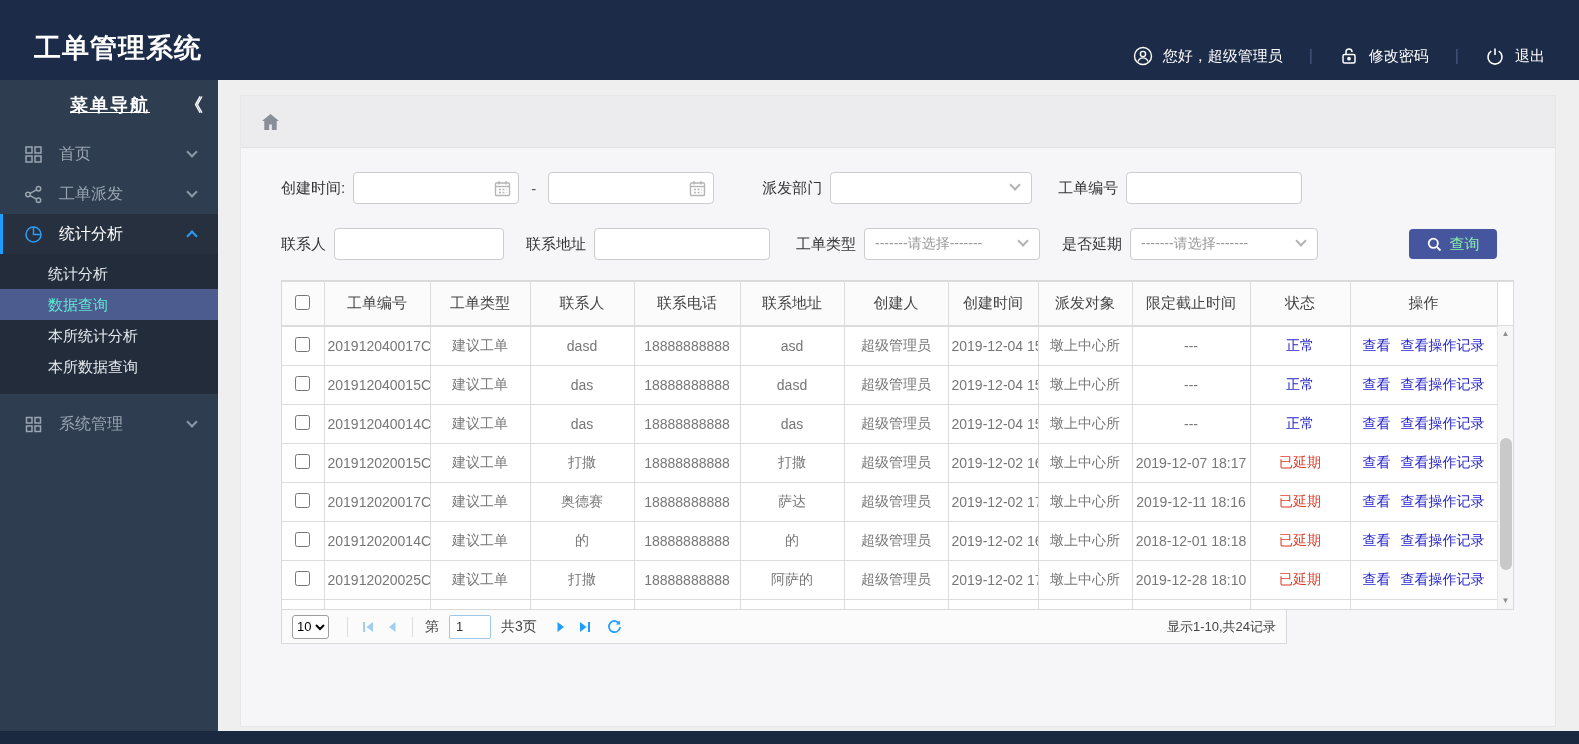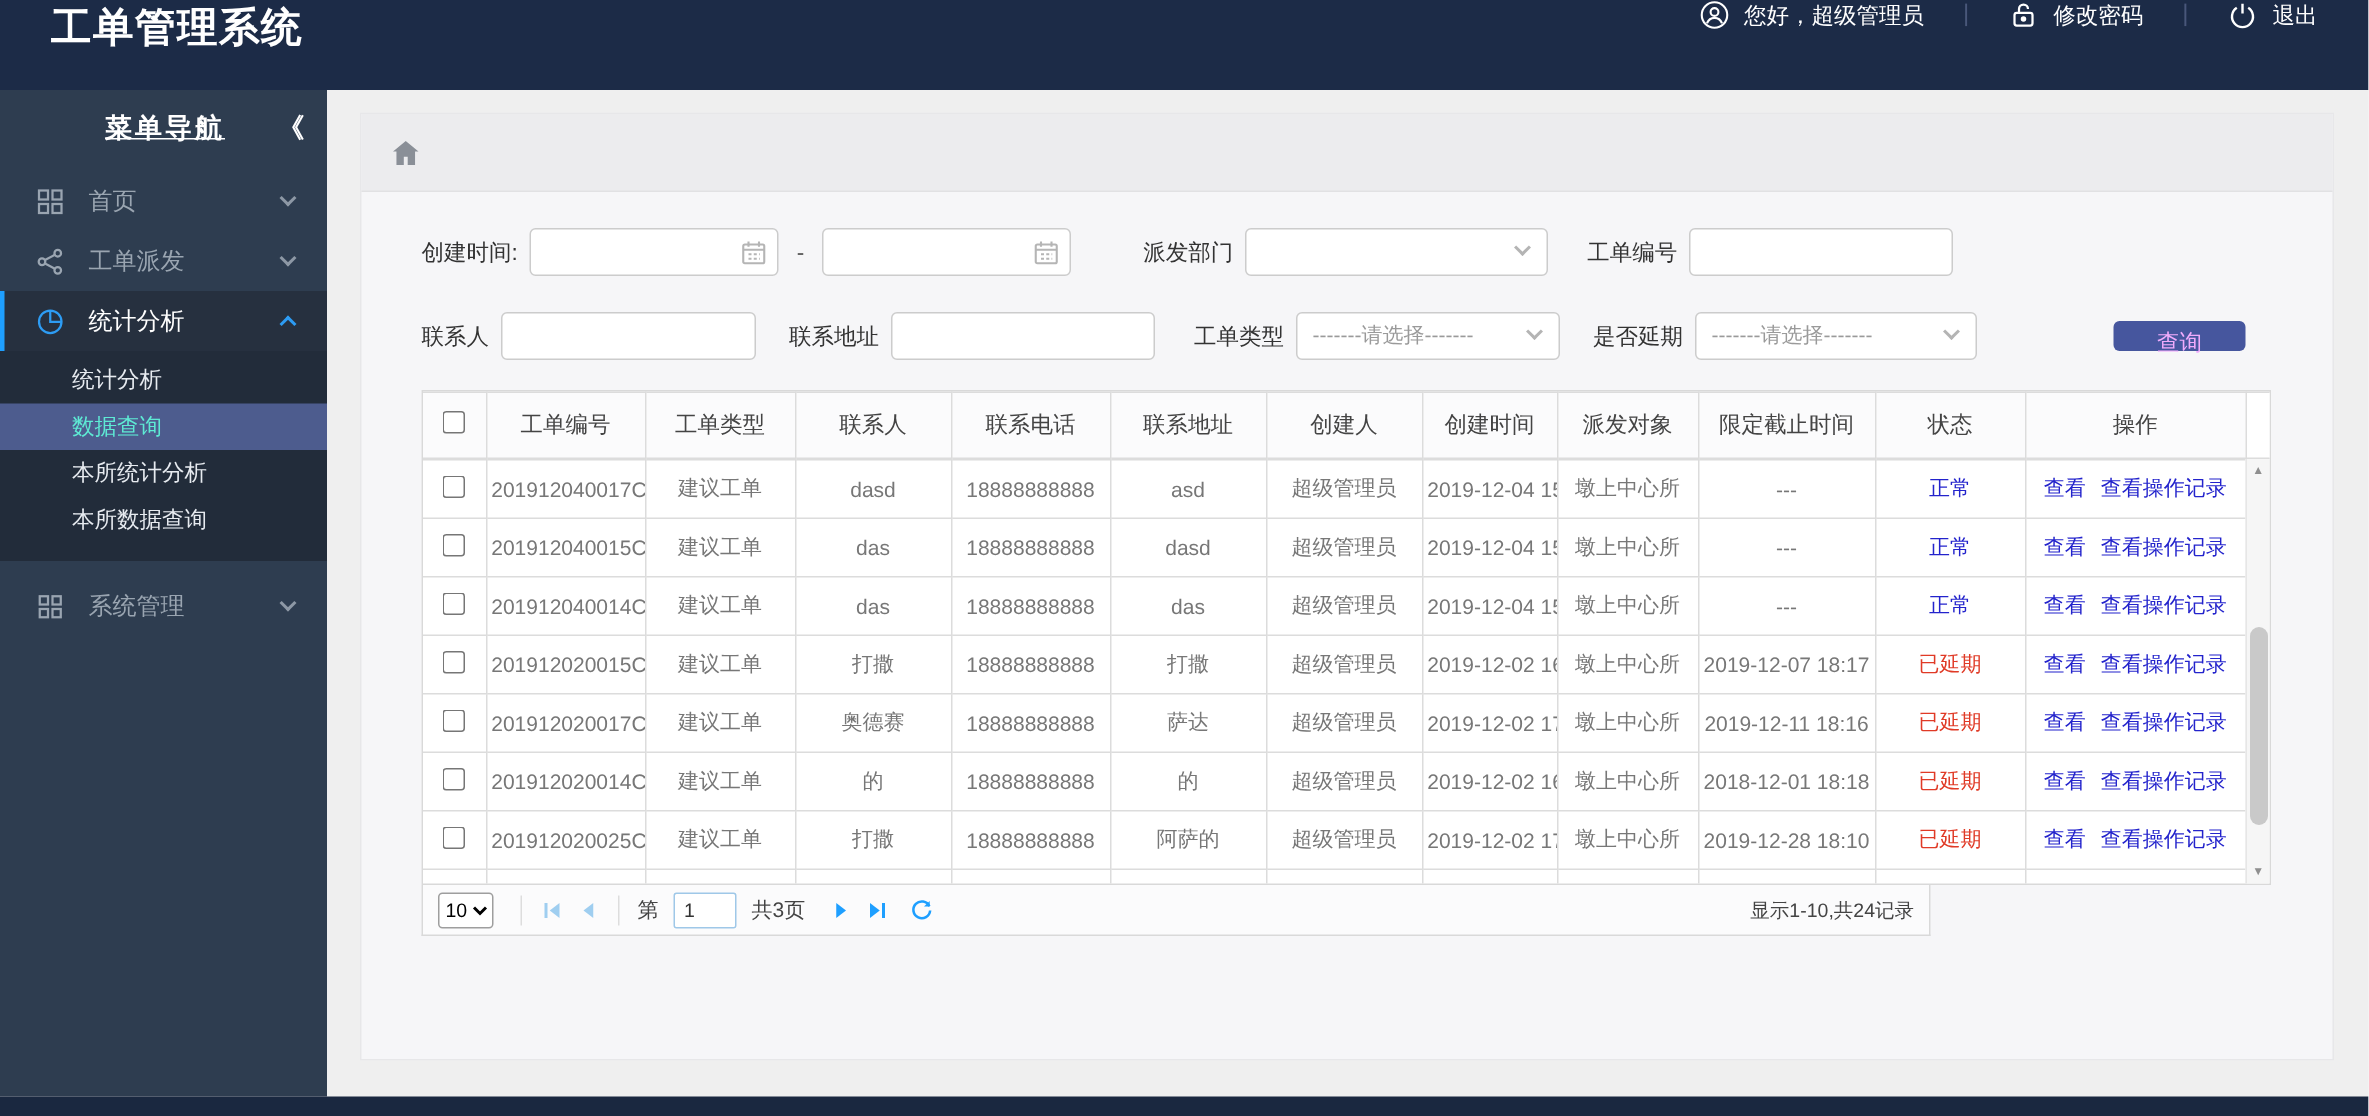--- a/index.html
+++ b/index.html
@@ -1,22 +1,22 @@
 <!DOCTYPE html>
 <html><head>
 <meta charset="utf-8">
 <style>
   * { margin:0; padding:0; box-sizing:border-box; }
   html,body { width:1579px; height:744px; overflow:hidden;
     font-family:"Liberation Sans","DejaVu Sans",sans-serif; }
   body { background:#efefef; display:flex; flex-direction:column; }
 
   
-  .topbar { height:60px; background:#1c2b47; display:flex; align-items:flex-start;
-    justify-content:space-between; padding:0 34px; flex:0 0 auto; }
+  .topbar { height:80px; background:#1c2b47; display:flex; align-items:flex-end;
+    justify-content:space-between; padding:14px 34px; flex:0 0 auto; }
   .app-title { color:#fff; font-size:27px; font-weight:bold; letter-spacing:1px; }
   .top-right { display:flex; align-items:center; gap:26px; }
   .top-item { display:flex; align-items:center; gap:10px; color:#fff; font-size:15px; cursor:pointer; }
   .top-sep { color:#49577a; font-size:16px; }
   .tico { width:20px; height:20px; display:block; }
 
   
   .middle { flex:1 1 auto; display:flex; min-height:0; }
   .footer-strip { height:13px; background:#1a2840; flex:0 0 auto; }
 
@@ -52,23 +52,23 @@
   .tbox { height:32px; background:#fff; border:1px solid #ccc; border-radius:4px; }
   .datebox { width:166px; position:relative; }
   .datebox input { width:100%; height:100%; border:0; background:transparent; outline:none; padding:0 30px 0 8px; font-size:14px; }
   .datebox .cal { position:absolute; right:7px; top:7px; }
   .dash { margin:0 12px; color:#555; }
   .selbox { position:relative; display:flex; align-items:center; padding:0 26px 0 10px;
     color:#9a9a9a; font-size:14px; cursor:pointer; }
   .selbox .chev { border-color:#b4b4b4; position:absolute; right:12px; top:12px; }
   .inputbox { padding:0 8px; }
   .inputbox input { width:100%; height:100%; border:0; background:transparent; outline:none; font-size:14px; }
-  .search-btn { margin-left:auto; margin-right:58px; height:20px; width:88px; background:#46569e;
-    border:0; border-radius:4px; color:#f0abfc; font-size:15px; display:flex; align-items:center;
-    justify-content:center; gap:8px; cursor:pointer;flex-direction:column; }
+  .search-btn { margin-left:auto; margin-right:58px; height:30px; width:88px; background:#46569e;
+    border:0; border-radius:4px; color:#86efac; font-size:15px; display:flex; align-items:center;
+    justify-content:center; gap:8px; cursor:pointer; }
 
   
   .tabswrap { margin:26px 43px 0 40px; position:relative; }
   .tabs { display:flex; position:relative; z-index:2; }
   .tab { min-width:89px; height:35px; line-height:33px; text-align:center; background:#f1f1f2;
     border:1px solid #d9d9d9; border-left-width:0; color:#555; font-size:15px; cursor:pointer; }
   .tab:first-child { border-left-width:1px; }
   .tab.active { background:#fbfbfc; color:#1e88d2; border:1px solid #1e9fff; border-bottom:1px solid #fbfbfc; }
   .tabline { position:absolute; left:0; right:0; bottom:0; border-bottom:1px solid #1e9fff; z-index:1; }
 

